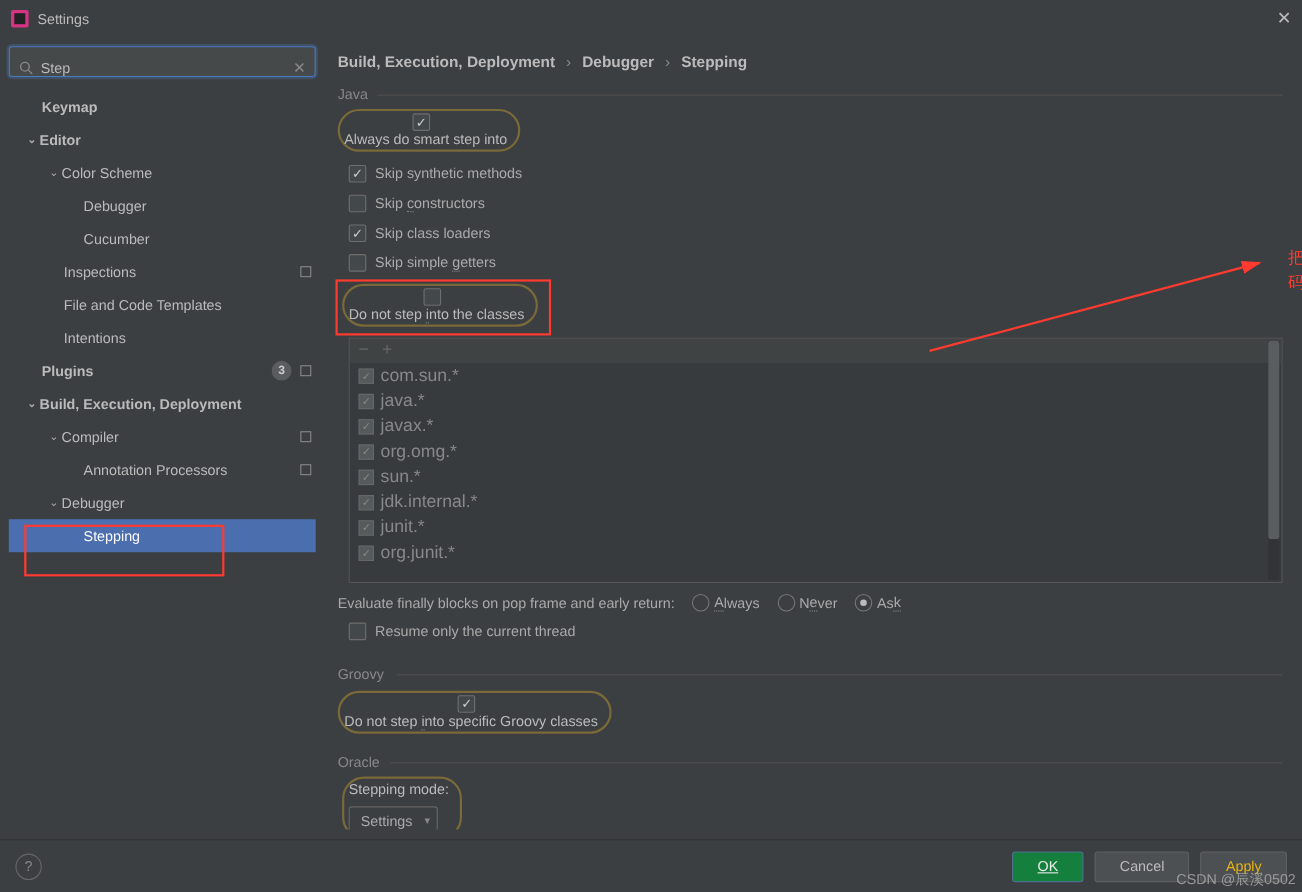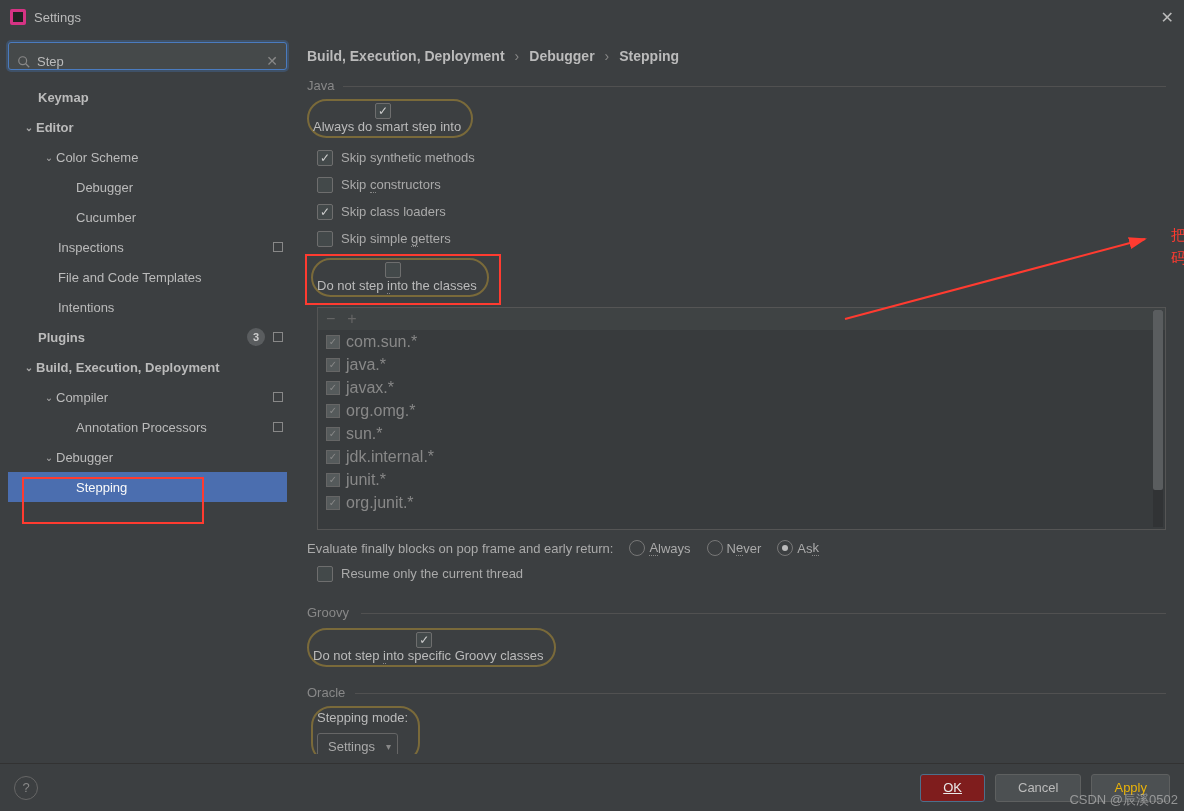--- a/index.html
+++ b/index.html
@@ -47,21 +47,21 @@
 .radio { width:16px; height:16px; border:1px solid #777; border-radius:50%; display:inline-flex; align-items:center; justify-content:center; margin-right:4px; }
 .radio.on::after { content:""; width:6px; height:6px; background:#bbb; border-radius:50%; }
 .radio-label { display:inline-flex; align-items:center; cursor:pointer; }
 .dropdown { border:1px solid #666; background:#3c3f41; height:26px; padding:0 22px 0 10px; display:inline-flex; align-items:center; color:#aaa; position:relative; border-radius:3px; }
 .dropdown::after { content:"▾"; position:absolute; right:6px; color:#888; font-size:10px; }
 .stepping-row { display:inline-flex; align-items:flex-start; gap:8px; margin-top:6px; margin-left:4px; }
 .footer { position:absolute; bottom:0; left:0; right:0; height:48px; border-top:1px solid #323232; display:flex; align-items:center; padding:0 14px; }
 .help-btn { width:24px; height:24px; border:1px solid #666; border-radius:50%; display:flex; align-items:center; justify-content:center; color:#888; cursor:pointer; }
 .btns { margin-left:auto; display:flex; gap:10px; }
 .btn { height:28px; padding:0 22px; border-radius:3px; border:1px solid #5e6060; background:#4c5052; color:#bbb; cursor:pointer; font-size:13px; }
-.btn.primary { background:#7f1d1d; border-color:#4c708c; color:#eaeaea;text-decoration:underline; }
+.btn.primary { background:#15803d; border-color:#4c708c; color:#eaeaea;text-decoration:underline; }
 .btn.disabled { color:#eab308; }
 .annotation { position:absolute; color:#ff3b30; font-size:15px; line-height:1.5; left:876px; top:190px; width:290px; }
 .arrow-svg { position:absolute; left:540px; top:195px; pointer-events:none; }
 .watermark { position:absolute; right:6px; bottom:2px; color:#b8b8b8; font-size:13px; opacity:0.7; }
 .sidebar-red { position:absolute; left:22px; top:477px; width:182px; height:47px; border:2px solid #ff3b30; pointer-events:none; }
 u.acc { text-decoration:none; border-bottom:1px dotted #888; }
 </style>
 </head>
 <body>
 

